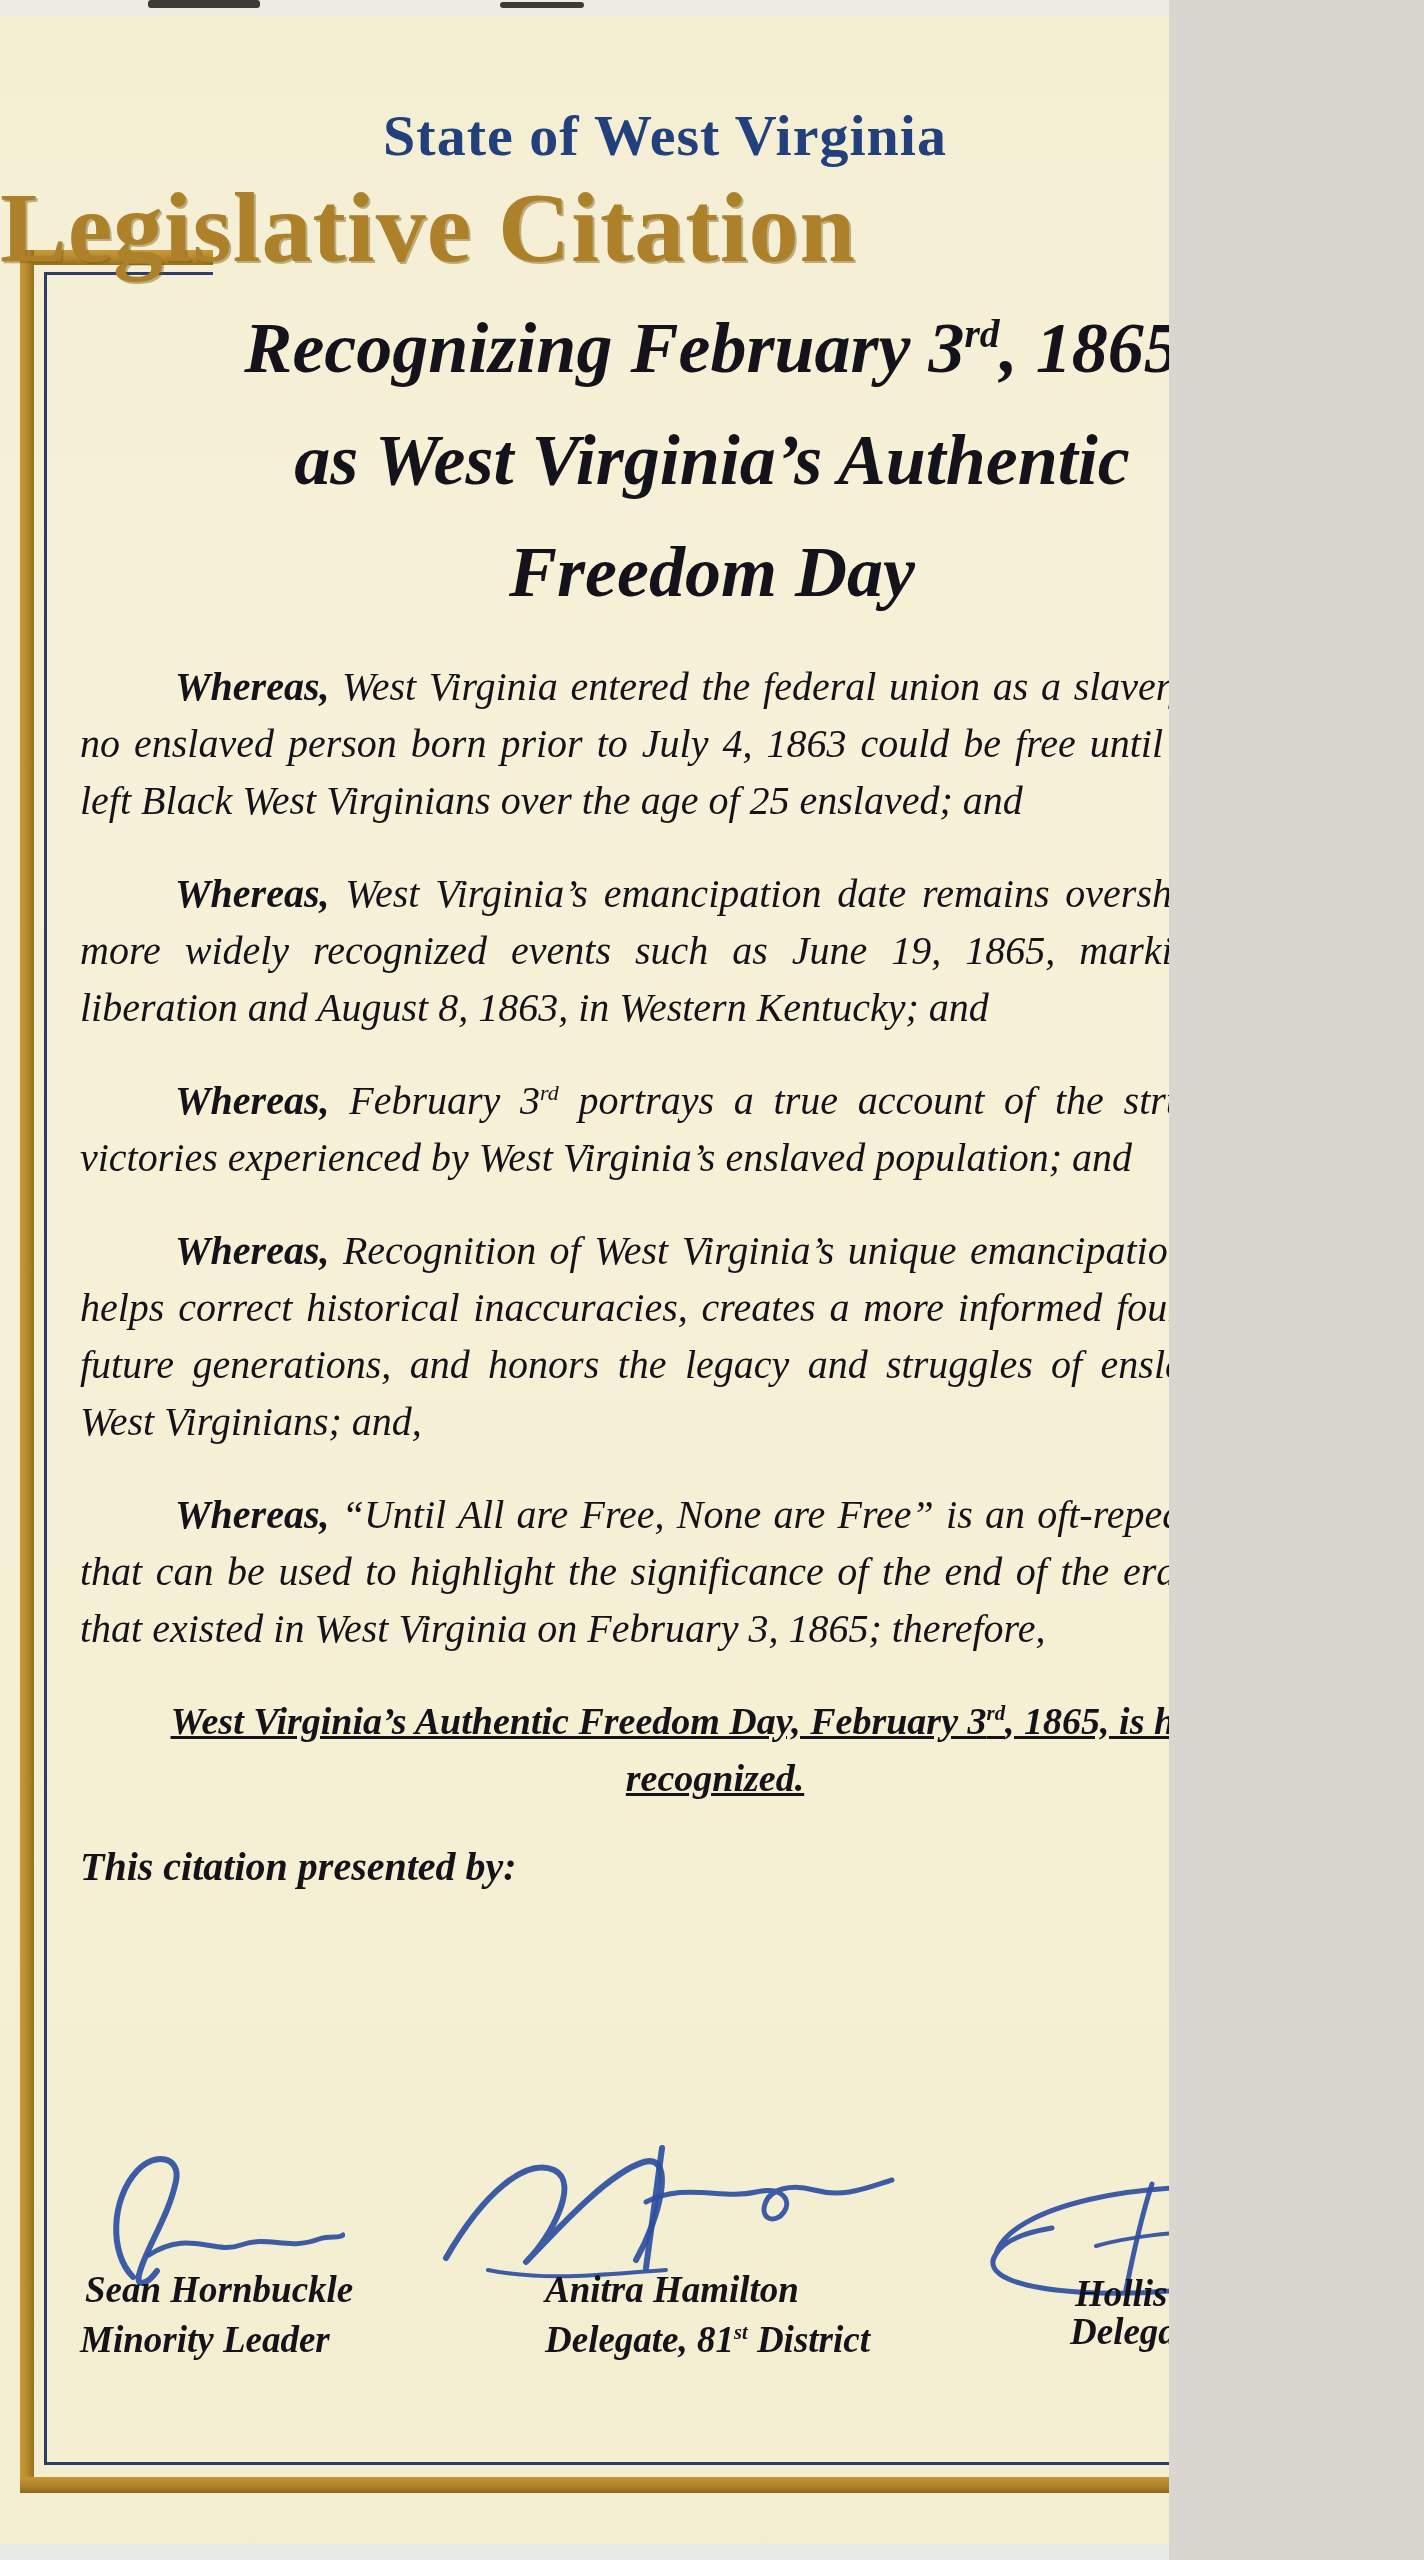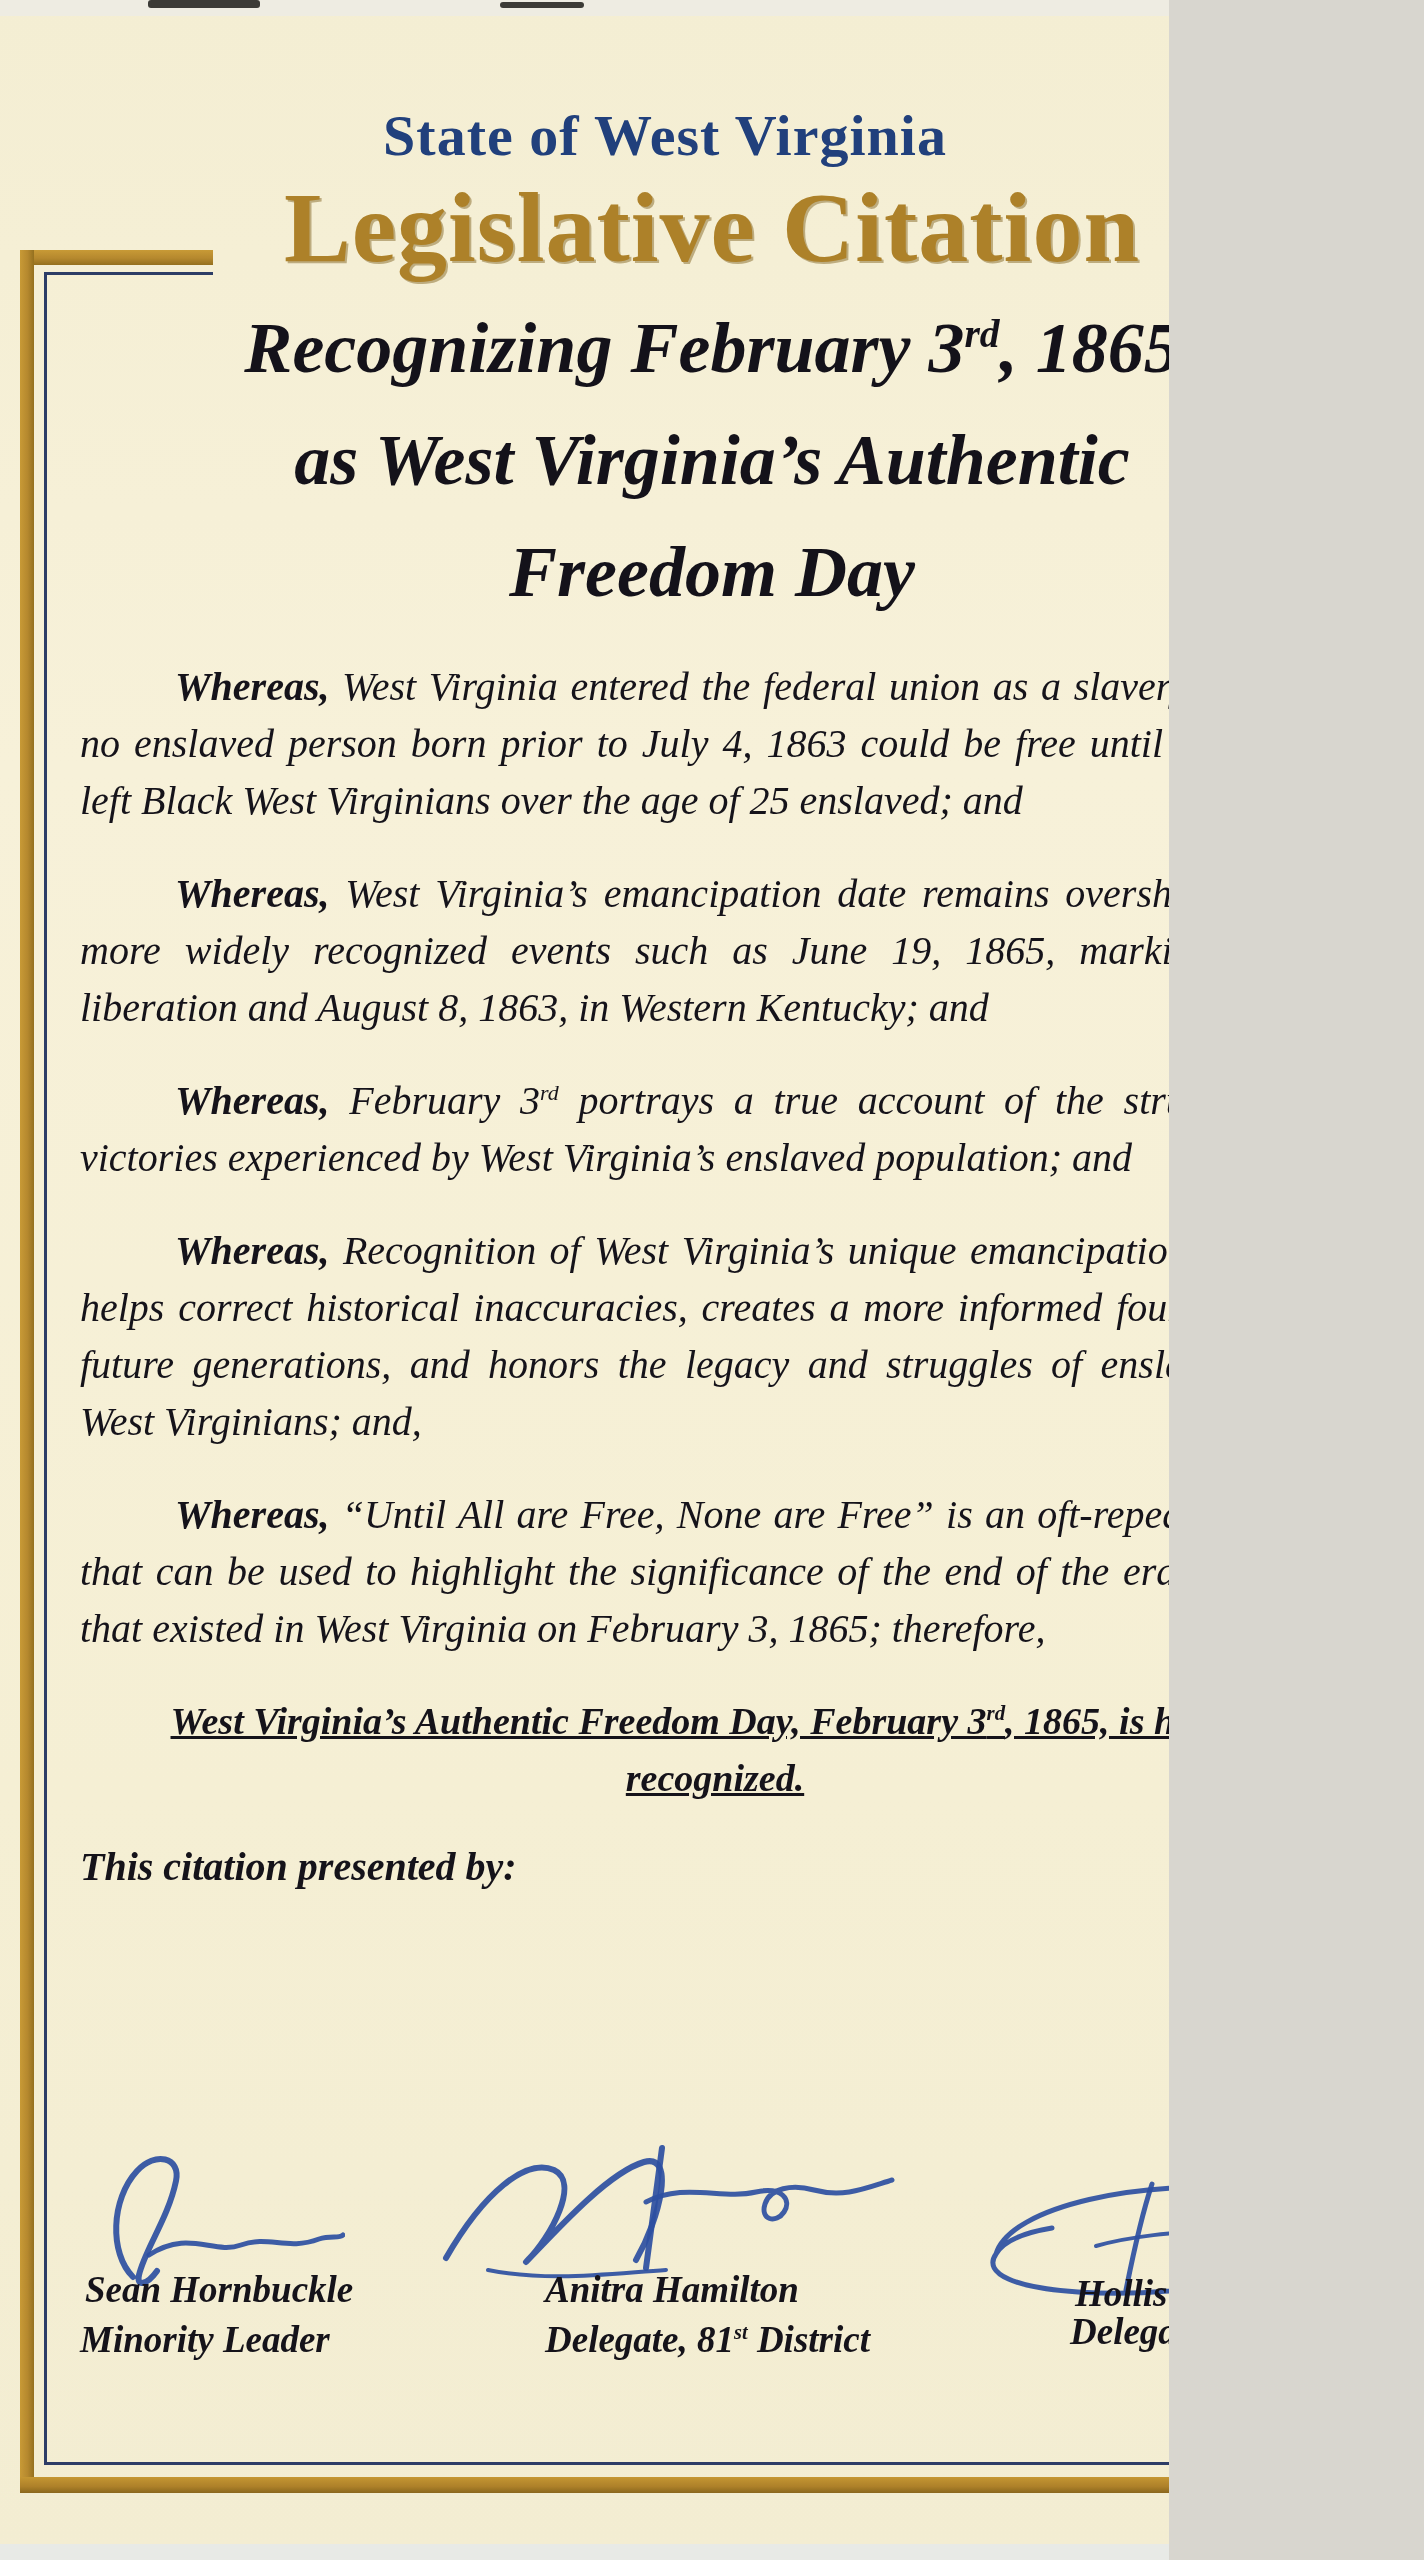--- a/index.html
+++ b/index.html
@@ -36,21 +36,21 @@
   .n-right { left:1384px;top:272px;  width:3px;    height:2193px; }
   .n-bottom{ left:44px;  top:2462px; width:1343px; height:3px; }
 
   .state-header {
     position:absolute; left:0; top:102px; width:1330px;
     text-align:center; font-size:58px; font-weight:bold; color:#21407c;
     letter-spacing:1px;
   }
   .main-title {
     position:absolute; left:0; top:178px; width:1424px;
-    text-align:center; font-size:100px; font-weight:bold; color:#ad8129;
+    font-size:100px; font-weight:bold; color:#ad8129;
     letter-spacing:1px; text-shadow:2px 2px 0 rgba(122,90,23,.45);
     line-height:1;
   }
   .subtitle {
     position:absolute; left:62px; top:292px; width:1300px;
     text-align:center; font-size:72px; font-style:italic; font-weight:bold;
     line-height:112px; color:#14121a;
   }
   sup { font-size:55%; vertical-align:super; line-height:0; }
 

